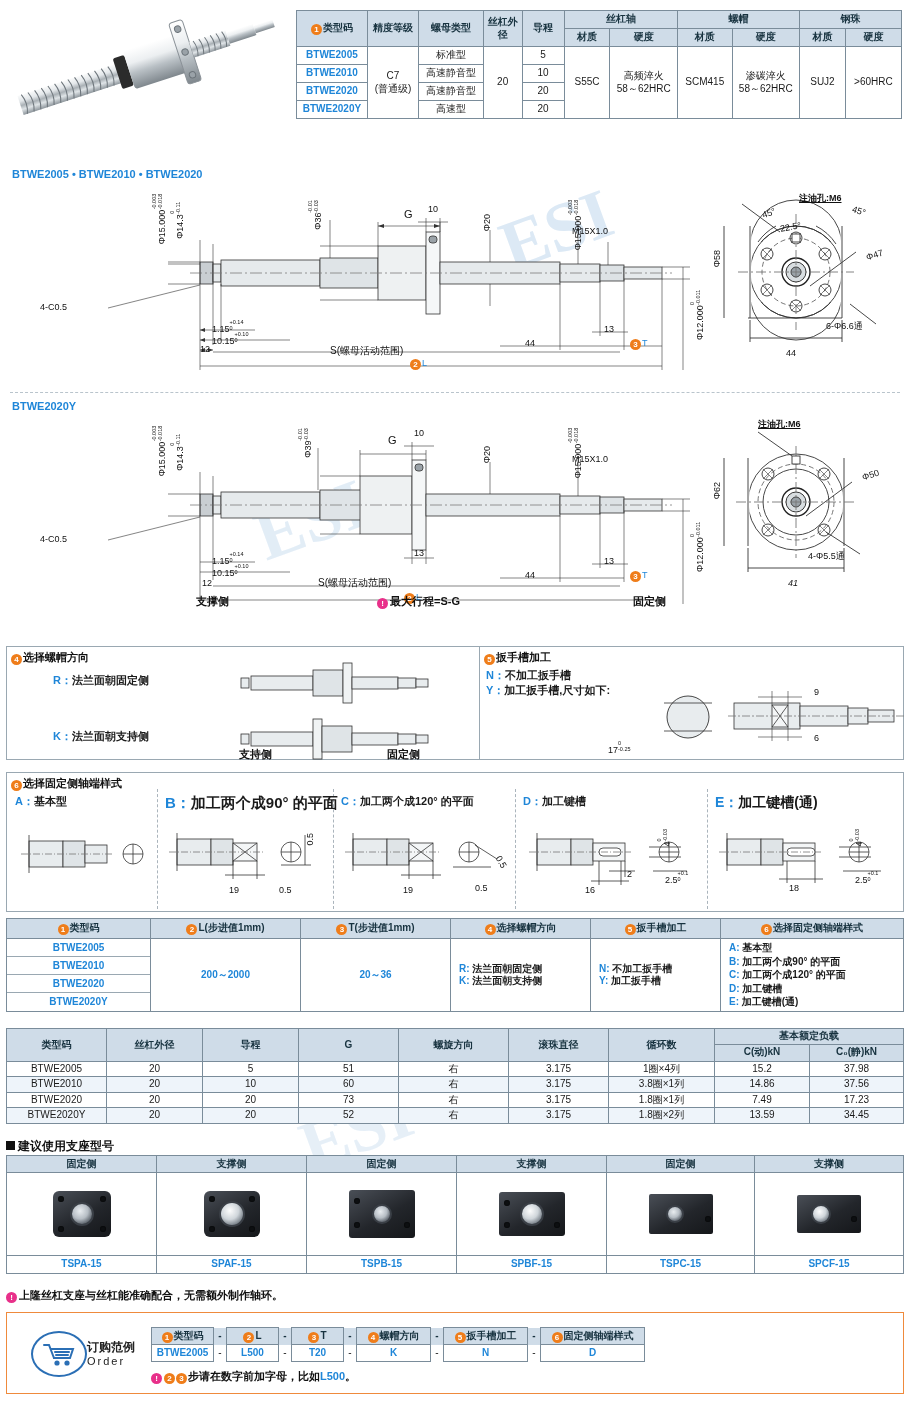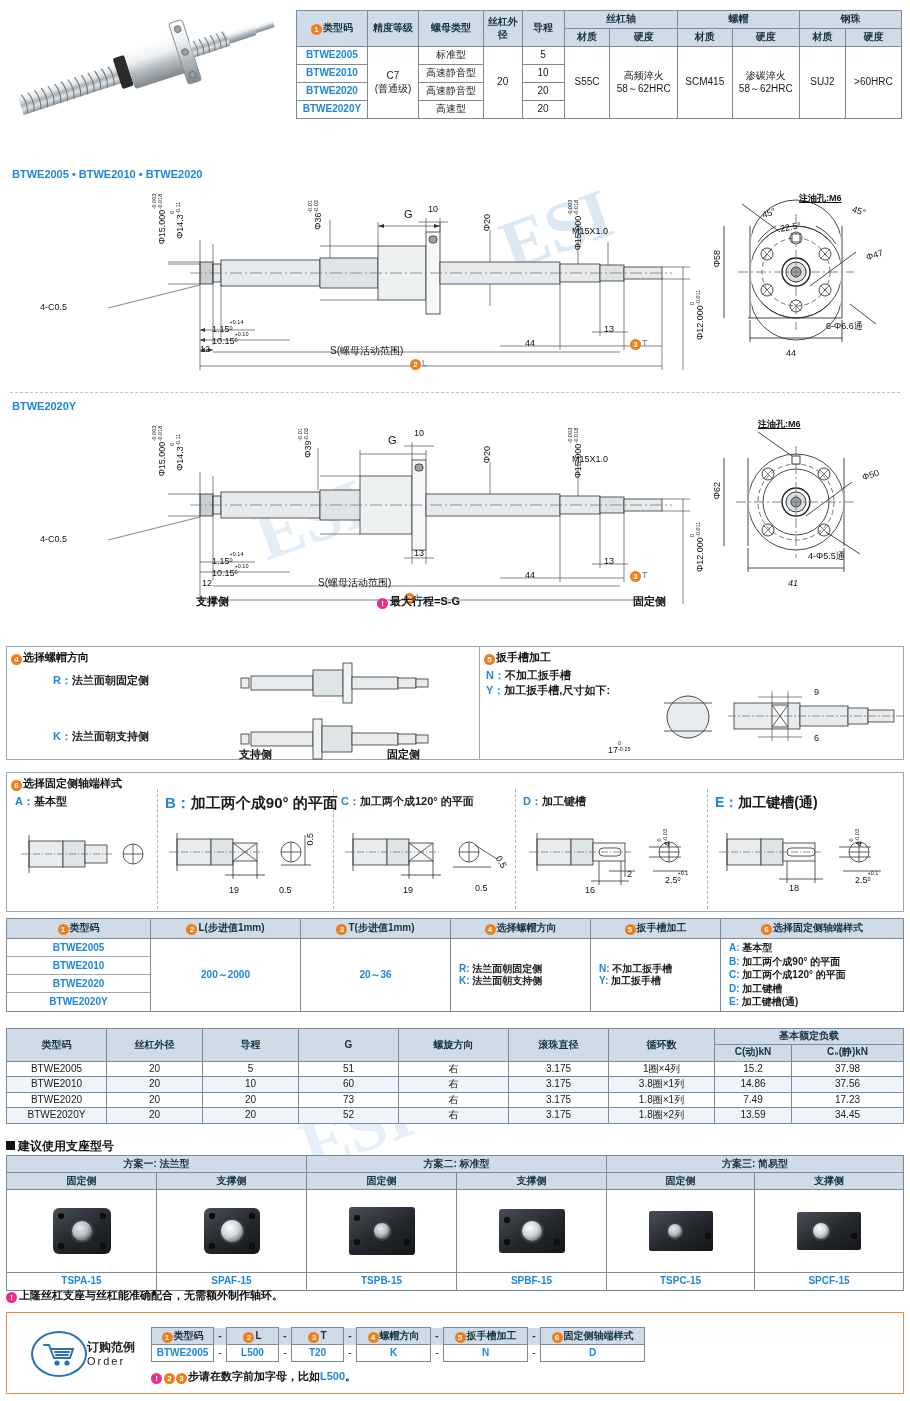--- a/index.html
+++ b/index.html
@@ -813,21 +813,21 @@
       <th rowspan="2" style="width:100px;height:17px;">类型码</th>
       <th rowspan="2" style="width:96px;">丝杠外径</th>
       <th rowspan="2" style="width:96px;">导程</th>
       <th rowspan="2" style="width:100px;">G</th>
       <th rowspan="2" style="width:110px;">螺旋方向</th>
       <th rowspan="2" style="width:100px;">滚珠直径</th>
       <th rowspan="2" style="width:106px;">循环数</th>
       <th colspan="2">基本额定负载</th>
     </tr>
     <tr>
-      <th style="width:77px;height:17px;">C(动)kN</th>
+      <th style="width:95px;height:17px;">C(动)kN</th>
       <th>C₀(静)kN</th>
     </tr>
     <tr style="background:#ffffff;">
       <td>BTWE2005</td>
       <td>20</td>
       <td>5</td>
       <td>51</td>
       <td>右</td>
       <td>3.175</td>
       <td>1圈×4列</td>
@@ -869,25 +869,20 @@
     </tr>
   </tbody>
     </table>
 
   <div style="position:absolute;left:6px;top:1138px;font-size:12px;font-weight:bold;color:#111;">
     <span style="display:inline-block;width:9px;height:9px;background:#111;margin-right:3px;"></span><span>建议使用支座型号</span>
   </div>
 
   <table class="tbl" style="position:absolute;left:6px;top:1155px;width:898px;">
     <tbody>
-        <tr>
-      <th colspan="2" style="height:17px;">方案一: 法兰型</th>
-      <th colspan="2">方案二: 标准型</th>
-      <th colspan="2">方案三: 简易型</th>
-    </tr>
     <tr>
       <th style="width:150px;height:17px;">固定侧</th>
       <th style="width:150px;">支撑侧</th>
       <th style="width:150px;">固定侧</th>
       <th style="width:150px;">支撑侧</th>
       <th style="width:148px;">固定侧</th>
       <th>支撑侧</th>
     </tr>
     <tr>
       <td style="padding:2px;">

